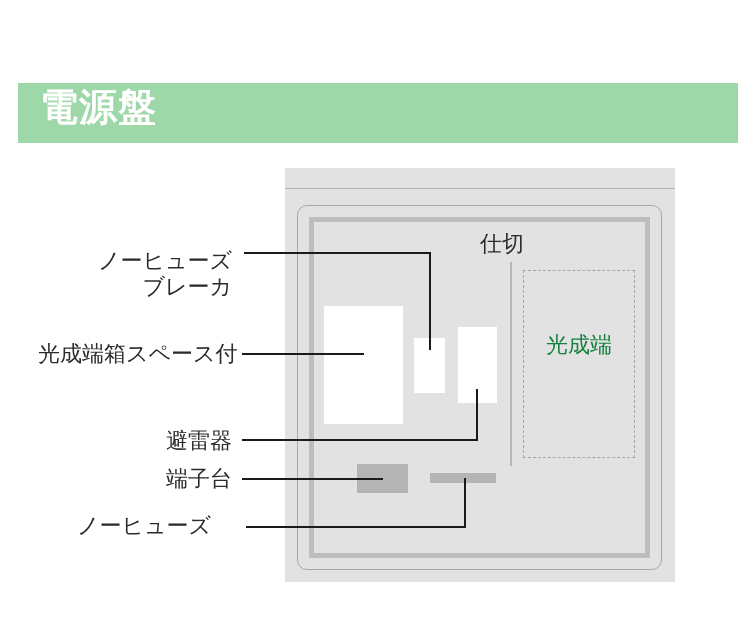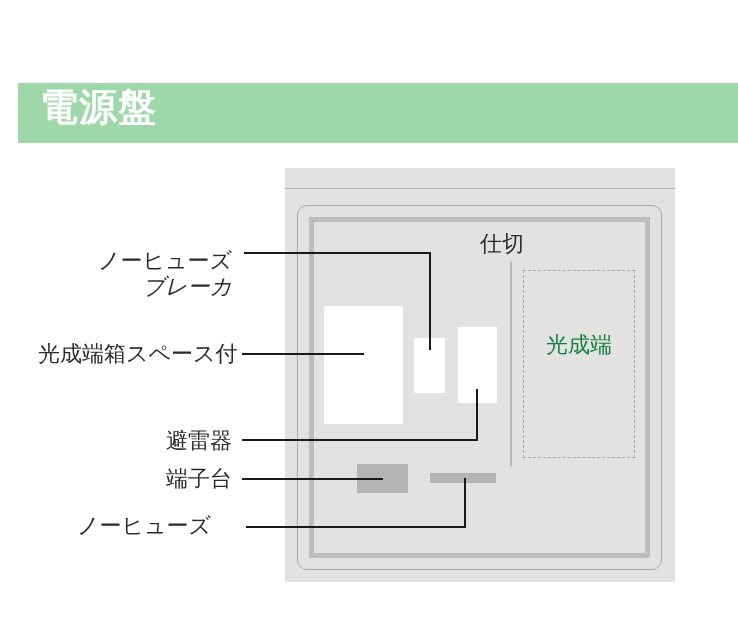--- a/index.html
+++ b/index.html
@@ -43,21 +43,21 @@
 
 <div class="divider"></div>
 <div class="fiber-box">
   <div class="fiber-label">
     <div>光成端</div>
   </div>
 </div>
 
 <div class="lbl" style="left:98px;top:225px;text-align:right;margin-top:23px;">
   <div>ノーヒューズ</div>
-  <div style="padding-left:28px;font-style:italic;">ブレーカ</div>
+  <div style="padding-left:28px;">ブレーカ</div>
 </div>
 <div class="lbl" style="left:38px;top:341px;">光成端箱スペース付</div>
 <div class="lbl" style="left:166px;top:428px;">避雷器</div>
 <div class="lbl" style="left:166px;top:466px;">端子台</div>
 <div class="lbl" style="left:77px;top:513px;">ノーヒューズ</div>
 <div class="lbl" style="left:480px;top:231px;">仕切</div>
 
 <div class="line" style="left:244px;top:252px;width:187px;height:2px;"></div>
 <div class="line" style="left:429px;top:252px;width:2px;height:98px;"></div>
 <div class="line" style="left:242px;top:353px;width:122px;height:2px;"></div>

